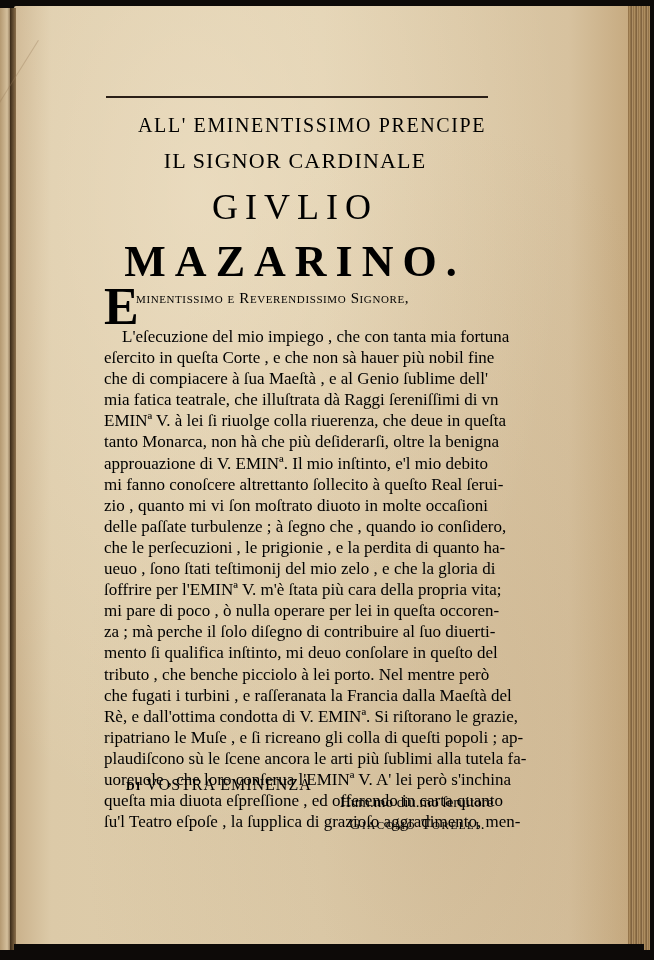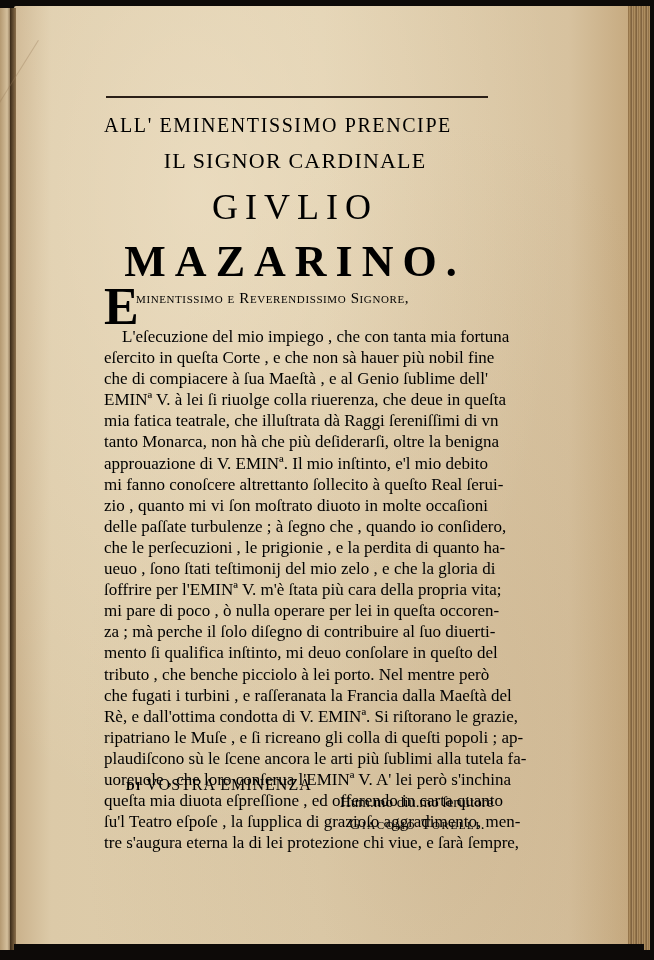--- a/index.html
+++ b/index.html
@@ -38,21 +38,21 @@
     position: absolute; left: 38px; top: 40px; width: 1px; height: 130px;
     background: rgba(150,120,85,0.35);
     transform: rotate(32deg); transform-origin: top left;
   }
   .head-rule {
     position: absolute; left: 106px; top: 96px; width: 382px; height: 2px;
     background: #2a1f17;
   }
   .h1 {
     position: absolute; left: 104px; top: 114px; width: 382px;
-    font-size: 20px; letter-spacing: 1.6px; text-align: left; white-space: nowrap;
+    font-size: 20px; letter-spacing: 1.6px; text-align: right; white-space: nowrap;
   }
   .h2 {
     position: absolute; left: 104px; top: 148px; width: 382px;
     font-size: 22px; letter-spacing: 1.2px; text-align: center; white-space: nowrap;
   }
   .h3 {
     position: absolute; left: 104px; top: 186px; width: 382px;
     font-size: 36px; letter-spacing: 7px; text-align: center; white-space: nowrap;
   }
   .h4 {
@@ -110,42 +110,41 @@
 
   <div class="salutation">
     <span class="dropcap">E</span>
     <span class="salutation-text">minentissimo e Reverendissimo Signore,</span>
   </div>
 
   <div class="body-lines">
     <span class="line first">L'eſecuzione del mio impiego , che con tanta mia fortuna</span>
     <span class="line">eſercito in queſta Corte , e che non sà hauer più nobil fine</span>
     <span class="line">che di compiacere à ſua Maeſtà , e al Genio ſublime dell'</span>
+    <span class="line">mia fatica teatrale, che illuſtrata dà Raggi ſereniſſimi di vn</span>
     <span class="line">EMINª V. à lei ſi riuolge colla riuerenza, che deue in queſta</span>
-    <span class="line">mia fatica teatrale, che illuſtrata dà Raggi ſereniſſimi di vn</span>
     <span class="line">tanto Monarca, non hà che più deſiderarſi, oltre la benigna</span>
     <span class="line">approuazione di V. EMINª. Il mio inſtinto, e'l mio debito</span>
     <span class="line">mi fanno conoſcere altrettanto ſollecito à queſto Real ſerui-</span>
     <span class="line">zio , quanto mi vi ſon moſtrato diuoto in molte occaſioni</span>
     <span class="line">delle paſſate turbulenze ; à ſegno che , quando io conſidero,</span>
     <span class="line">che le perſecuzioni , le prigionie , e la perdita di quanto ha-</span>
     <span class="line">ueuo , ſono ſtati teſtimonij del mio zelo , e che la gloria di</span>
     <span class="line">ſoffrire per l'EMINª V. m'è ſtata più cara della propria vita;</span>
     <span class="line">mi pare di poco , ò nulla operare per lei in queſta occoren-</span>
     <span class="line">za ; mà perche il ſolo diſegno di contribuire al ſuo diuerti-</span>
     <span class="line">mento ſi qualifica inſtinto, mi deuo conſolare in queſto del</span>
     <span class="line">tributo , che benche picciolo à lei porto. Nel mentre però</span>
     <span class="line">che fugati i turbini , e raſſeranata la Francia dalla Maeſtà del</span>
     <span class="line">Rè, e dall'ottima condotta di V. EMINª. Si riſtorano le grazie,</span>
     <span class="line">ripatriano le Muſe , e ſi ricreano gli colla di queſti popoli ; ap-</span>
     <span class="line">plaudiſcono sù le ſcene ancora le arti più ſublimi alla tutela fa-</span>
     <span class="line">uoreuole , che loro conſerua l'EMINª V. A' lei però s'inchina</span>
     <span class="line">queſta mia diuota eſpreſſione , ed offerendo in carta quanto</span>
     <span class="line">ſu'l Teatro eſpoſe , la ſupplica di grazioſo aggradimento, men-</span>
-    <span class="line last">tre s'augura eterna la di lei protezione chi viue, e ſarà ſempre,</span>
   </div>
 
   <div class="closing">
     <span class="di">DI</span>
     <span>VOSTRA EMINENZA</span>
   </div>
   <div class="sign-title">Hum.mo diu.mo ſeruitore</div>
   <div class="sign-name">Giacomo Torelli.</div>
 </div>
 

